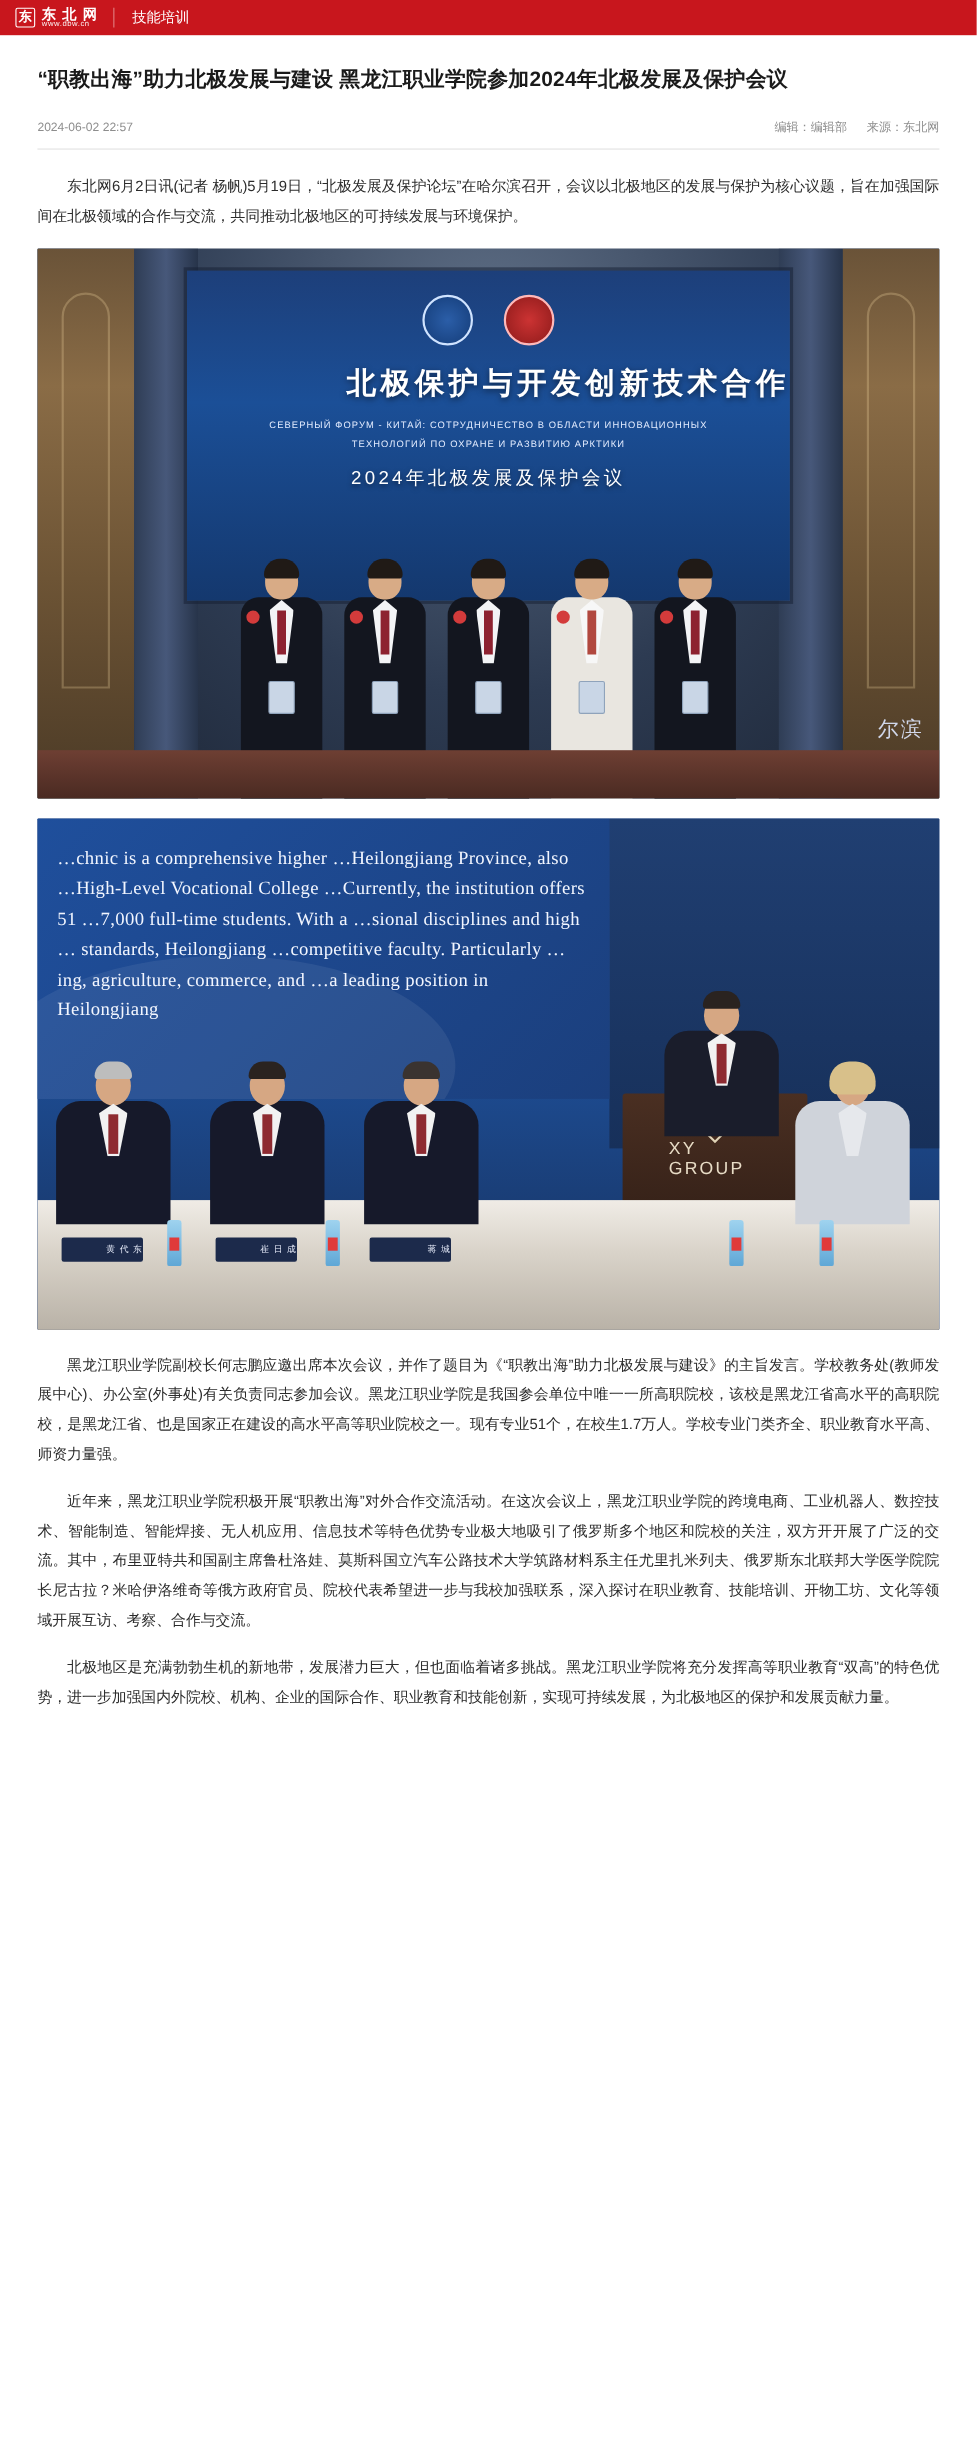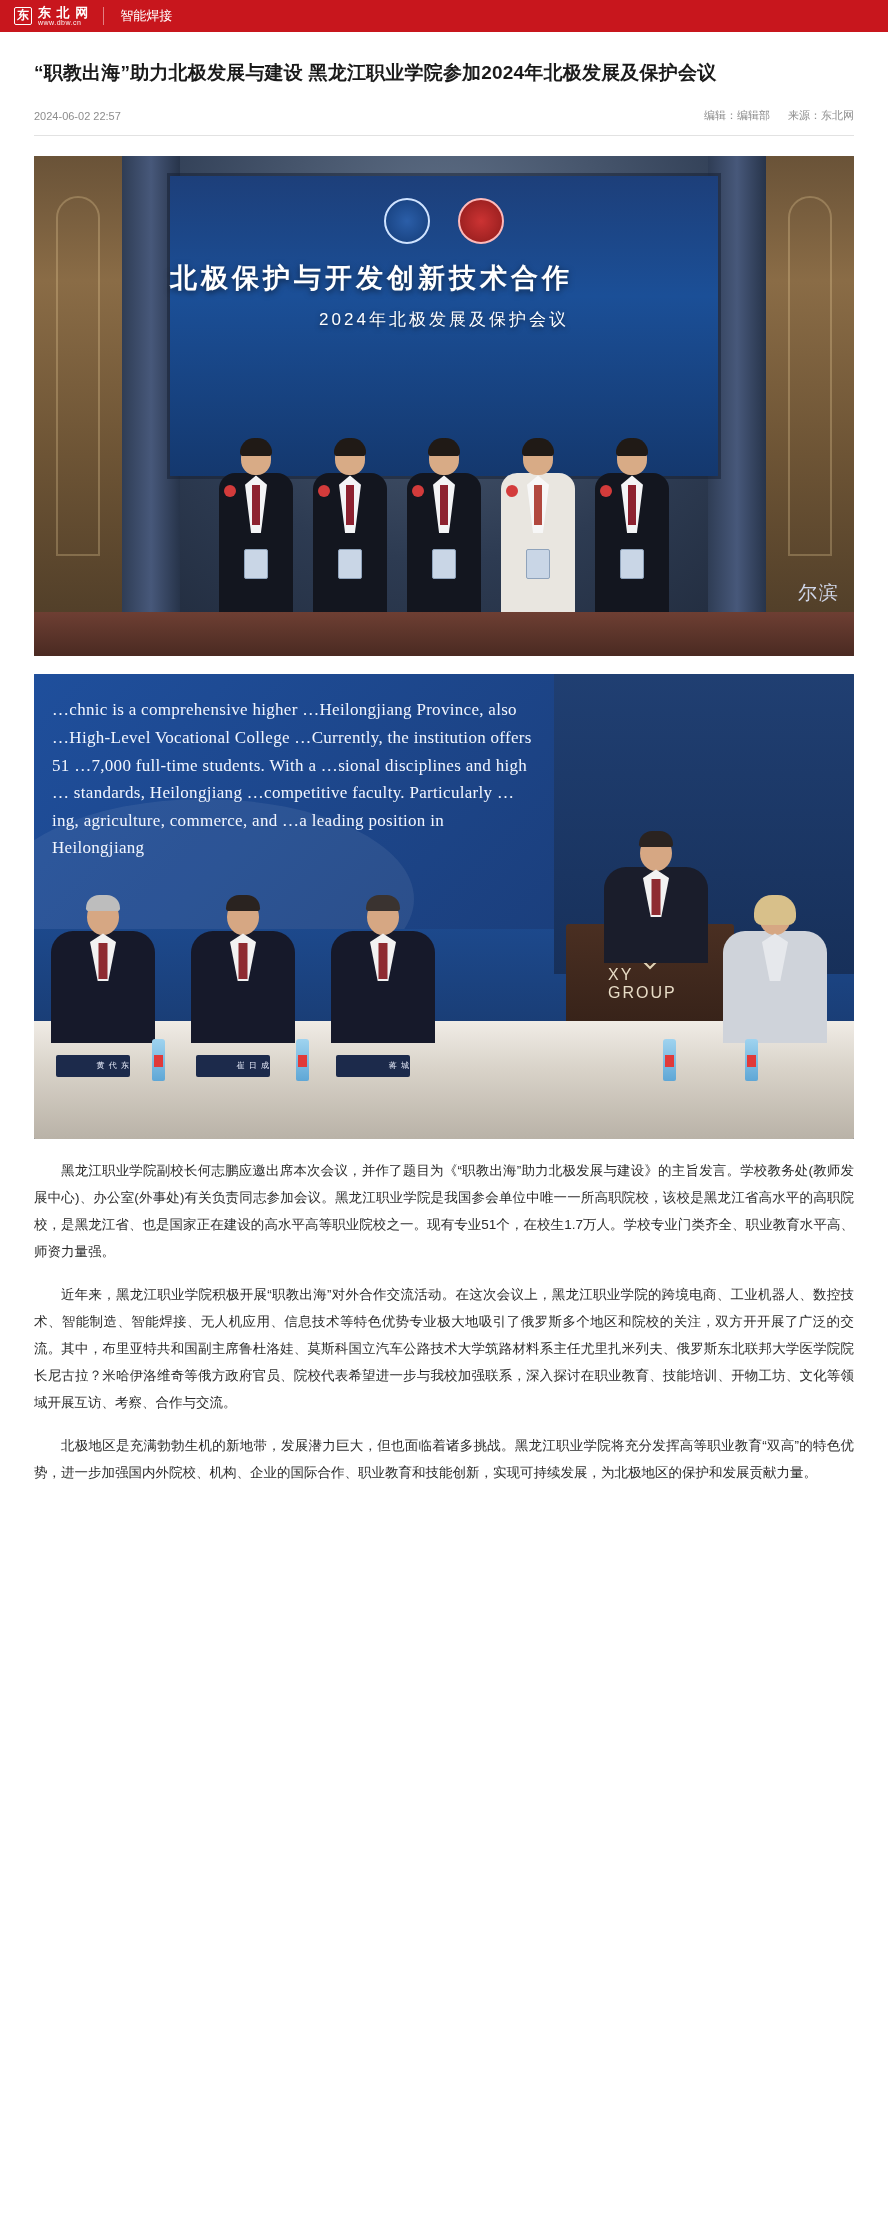--- a/index.html
+++ b/index.html
@@ -169,21 +169,21 @@
     border-radius: 50%;
     border: 2px solid #cfe3ff;
     background: radial-gradient(circle,#2b5ea8,#143c78);
   }
   .emblem.red {
     border-color: #ffb9b9;
     background: radial-gradient(circle,#c33,#8d1a1a);
   }
   .scr-title {
     margin-top: 16px;
-    text-align: left;
+    text-align: right;
     color: #ffffff;
     font-size: 27px;
     font-weight: bold;
     letter-spacing: 4px;
     text-shadow: 0 2px 6px rgba(0,0,0,.55);
   }
   .scr-sub {
     margin-top: 12px;
     text-align: center;
     color: #e3ecff;
@@ -452,48 +452,50 @@
 
 <div class="topbar">
   <div class="brand">
     <div class="brand-mark">东</div>
     <div class="brand-text">
       <span class="brand-title">东 北 网</span>
       <span class="brand-sub">www.dbw.cn</span>
     </div>
   </div>
   <div class="nav-sep"></div>
-  <div class="nav-channel">智能焊接</div>
+  <div class="nav-channel">技能培训</div>
 </div>
 
 <div class="article">
 
   <h1 class="headline">“职教出海”助力北极发展与建设 黑龙江职业学院参加2024年北极发展及保护会议</h1>
 
   <div class="meta-row">
     <span class="meta-date">2024-06-02 22:57</span>
     <span class="meta-right">
       <span>编辑：编辑部</span>
       <span>来源：东北网</span>
     </span>
   </div>
 
+  <p class="body-text">东北网6月2日讯(记者 杨帆)5月19日，“北极发展及保护论坛”在哈尔滨召开，会议以北极地区的发展与保护为核心议题，旨在加强国际间在北极领域的合作与交流，共同推动北极地区的可持续发展与环境保护。</p>
 
   <div class="figure photo1">
     <div class="hall-left"></div>
     <div class="hall-right"></div>
     <div class="curtain l"></div>
     <div class="curtain r"></div>
 
     <div class="screen">
       <div class="emblems">
         <div class="emblem"></div>
         <div class="emblem red"></div>
       </div>
       <div class="scr-title">北极保护与开发创新技术合作</div>
+      <div class="scr-sub">СЕВЕРНЫЙ ФОРУМ - КИТАЙ: СОТРУДНИЧЕСТВО В ОБЛАСТИ ИННОВАЦИОННЫХ ТЕХНОЛОГИЙ ПО ОХРАНЕ И РАЗВИТИЮ АРКТИКИ</div>
       <div class="scr-sub2">2024年北极发展及保护会议</div>
     </div>
     <div class="scr-city">尔滨</div>
 
     <div class="people">
       <div class="person">
         <div class="p-body"></div>
           <div class="p-head"></div>
           <div class="p-hair"></div>
         <div class="p-shirt"></div>

